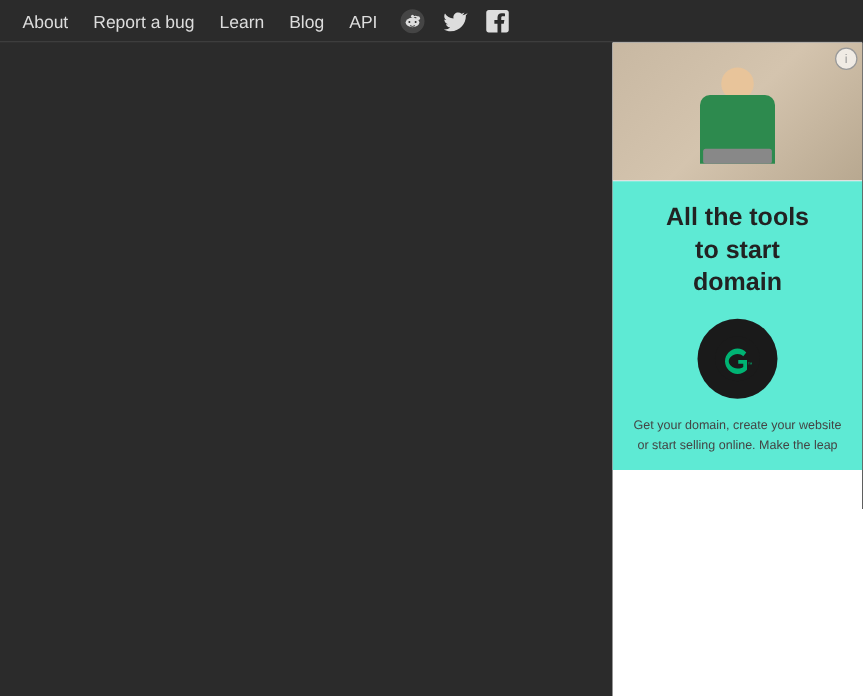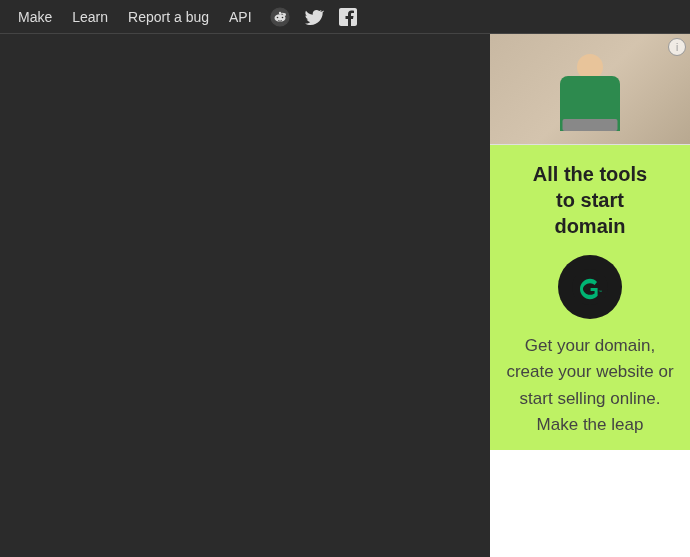--- a/index.html
+++ b/index.html
@@ -138,21 +138,21 @@
       align-items: center;
       justify-content: center;
       font-size: 10px;
       color: #999;
       cursor: pointer;
       background: rgba(255,255,255,0.7);
     }
 
     
     .ad-text-area {
-      background: #bef264;
+      background: #5eead4;
       padding: 16px 14px 12px;
       text-align: center;
     }
     .ad-headline {
       font-size: 20px;
       font-weight: bold;
       color: #222;
       line-height: 1.3;
       margin-bottom: 16px;
     }
@@ -165,40 +165,41 @@
       align-items: center;
       justify-content: center;
       margin: 0 auto 14px;
     }
     
     .ad-logo-svg {
       width: 42px;
       height: 42px;
     }
     .ad-body-text {
-      font-size: 17px;
+      font-size: 10px;
       color: #444;
       line-height: 1.55;
       text-align: center;
     }
 
     
     .ad-divider {
       width: 100%;
       height: 1px;
       background: #e0e0e0;
     }
   </style>
 </head>
 <body>
 
 <nav class="navbar">
-  <a class="nav-link">Make</a>
+  <a class="nav-link">About</a>
+  <a class="nav-link">Report a bug</a>
   <a class="nav-link">Learn</a>
-  <a class="nav-link">Report a bug</a>
+  <a class="nav-link">Blog</a>
   <a class="nav-link">API</a>
   <div class="nav-icons">
 
     <span class="nav-icon">
       <svg width="20" height="20" viewBox="0 0 20 20" fill="#ddd">
         <circle cx="10" cy="10" r="9" fill="#ddd" opacity="0.15" stroke="#ddd" stroke-width="1.2"></circle>
         <ellipse cx="10" cy="11" rx="5.5" ry="3.8" fill="#ddd"></ellipse>
         <circle cx="7.5" cy="10.5" r="0.8" fill="#2b2b2b"></circle>
         <circle cx="12.5" cy="10.5" r="0.8" fill="#2b2b2b"></circle>
         <path d="M8 13.5 Q10 14.8 12 13.5" stroke="#2b2b2b" stroke-width="0.7" fill="none"></path>

